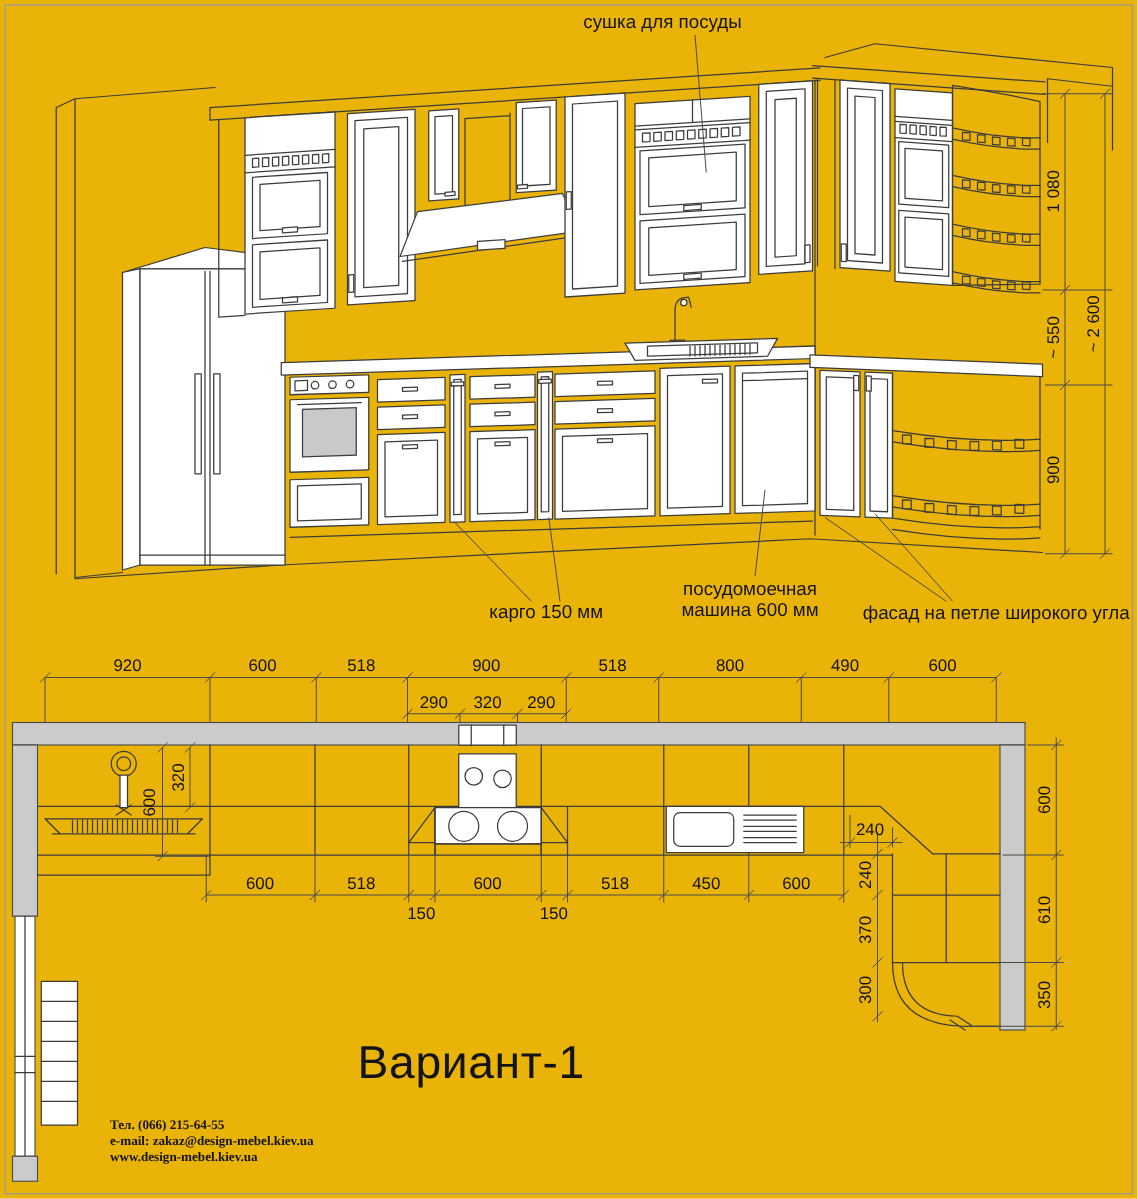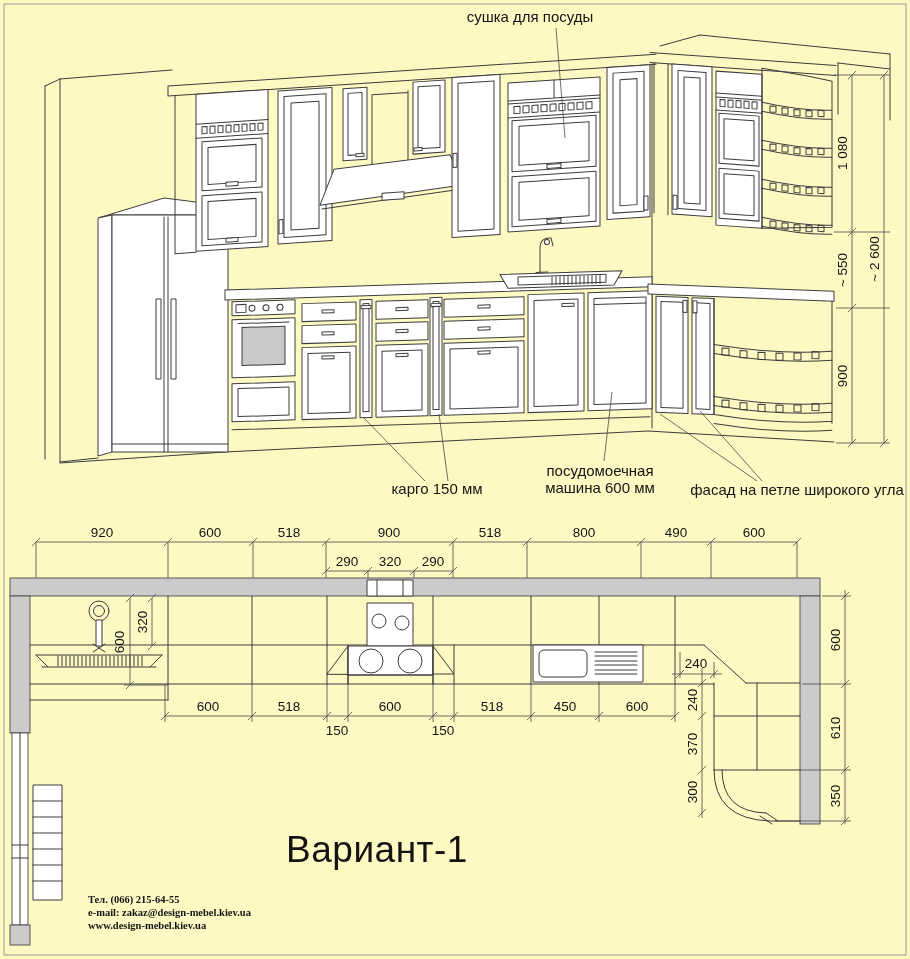--- a/index.html
+++ b/index.html
@@ -1,16 +1,16 @@
 <!DOCTYPE html>
 <html><head>
 <meta charset="utf-8">
 <style>
   html,body{margin:0;padding:0;background:#fff;}
-  .page{position:relative;width:910px;height:959px;background:#fef9c3;overflow:hidden;
+  .page{position:relative;width:910px;height:959px;background:#eab308;overflow:hidden;
         font-family:"Liberation Sans",sans-serif;}
   svg{display:block;}
   .l{fill:none;stroke:#3c3c3c;stroke-width:1;stroke-linecap:round;stroke-linejoin:round;}
   .lf{fill:#ffffff;stroke:#3c3c3c;stroke-width:1;stroke-linejoin:round;}
   .d{fill:none;stroke:#4a4a4a;stroke-width:0.8;}
   .wall{fill:#cbcbcb;stroke:#4a4a4a;stroke-width:0.9;}
   .win{fill:#ffffff;stroke:#4a4a4a;stroke-width:0.9;}
   .glass{fill:#c9c9c9;stroke:#3c3c3c;stroke-width:1;}
   text{fill:#141414;font-family:"Liberation Sans",sans-serif;}
   .dim{font-size:13.5px;}

